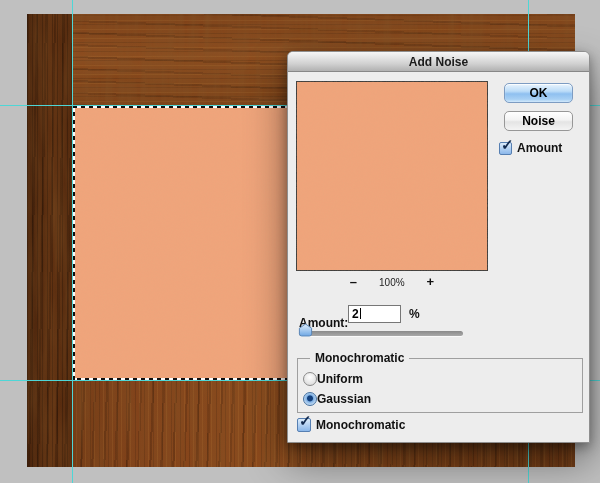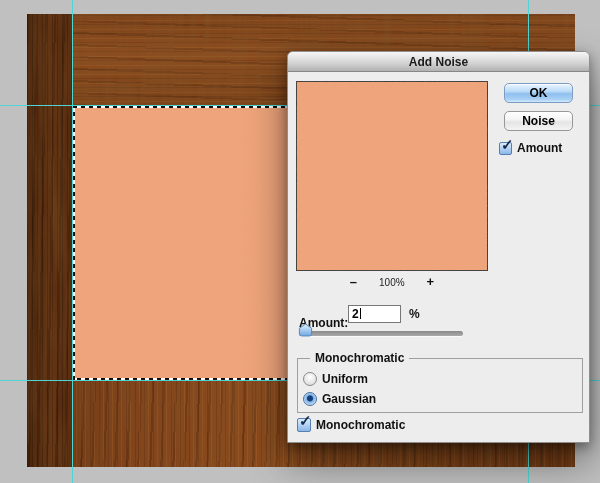--- a/index.html
+++ b/index.html
@@ -58,21 +58,21 @@
     font-size:12px;font-weight:bold;color:#000;line-height:16px;padding-left:3px;}
   .caret{display:inline-block;width:1px;height:11px;background:#000;vertical-align:-1px;margin-left:1px;}
   .amount-unit{position:absolute;left:121px;top:253px;line-height:18px;}
 
   .slider-track{position:absolute;left:11px;top:279px;width:164px;height:5px;border-radius:3px;
     background:linear-gradient(180deg,#8a8a8a,#a9a9a9);box-shadow:0 1px 0 rgba(255,255,255,.7);}
   .slider-handle{position:absolute;left:10px;top:271px;width:15px;height:14px;}
 
   .groupbox{position:absolute;left:9px;top:306px;width:286px;height:55px;border:1px solid #9f9f9f;}
   .legend{position:absolute;left:12px;top:-8px;background:#ededed;padding:0 5px;}
-  .radio-row{position:absolute;left:5px;height:15px;display:flex;align-items:center;gap:5px;cursor:default;}
+  .radio-row{position:absolute;left:5px;height:15px;display:flex;align-items:center;cursor:default;}
   .radio-row.r0{top:12px;} .radio-row.r1{top:32px;}
   .radio{width:14px;height:14px;border-radius:50%;border:1px solid #8a8a8a;
     background:radial-gradient(circle at 50% 35%,#ffffff,#d9d9d9 90%);}
   .radio.sel{border:1px solid #46719f;
     background:radial-gradient(circle at 50% 45%,#123f7c 0 2.5px,#7fb0e4 3.5px,#cfe3f6 7px);}
 
   .checkbox{width:14px;height:14px;border-radius:2px;border:1px solid #567fb2;position:relative;
     background:linear-gradient(180deg,#dcecfb,#8bb7ea);}
   .checkbox .mark{position:absolute;left:1px;top:-7px;font-size:15px;font-weight:bold;color:#122a4e;}
   .mono-row{position:absolute;left:9px;top:366px;display:flex;align-items:center;gap:5px;}

